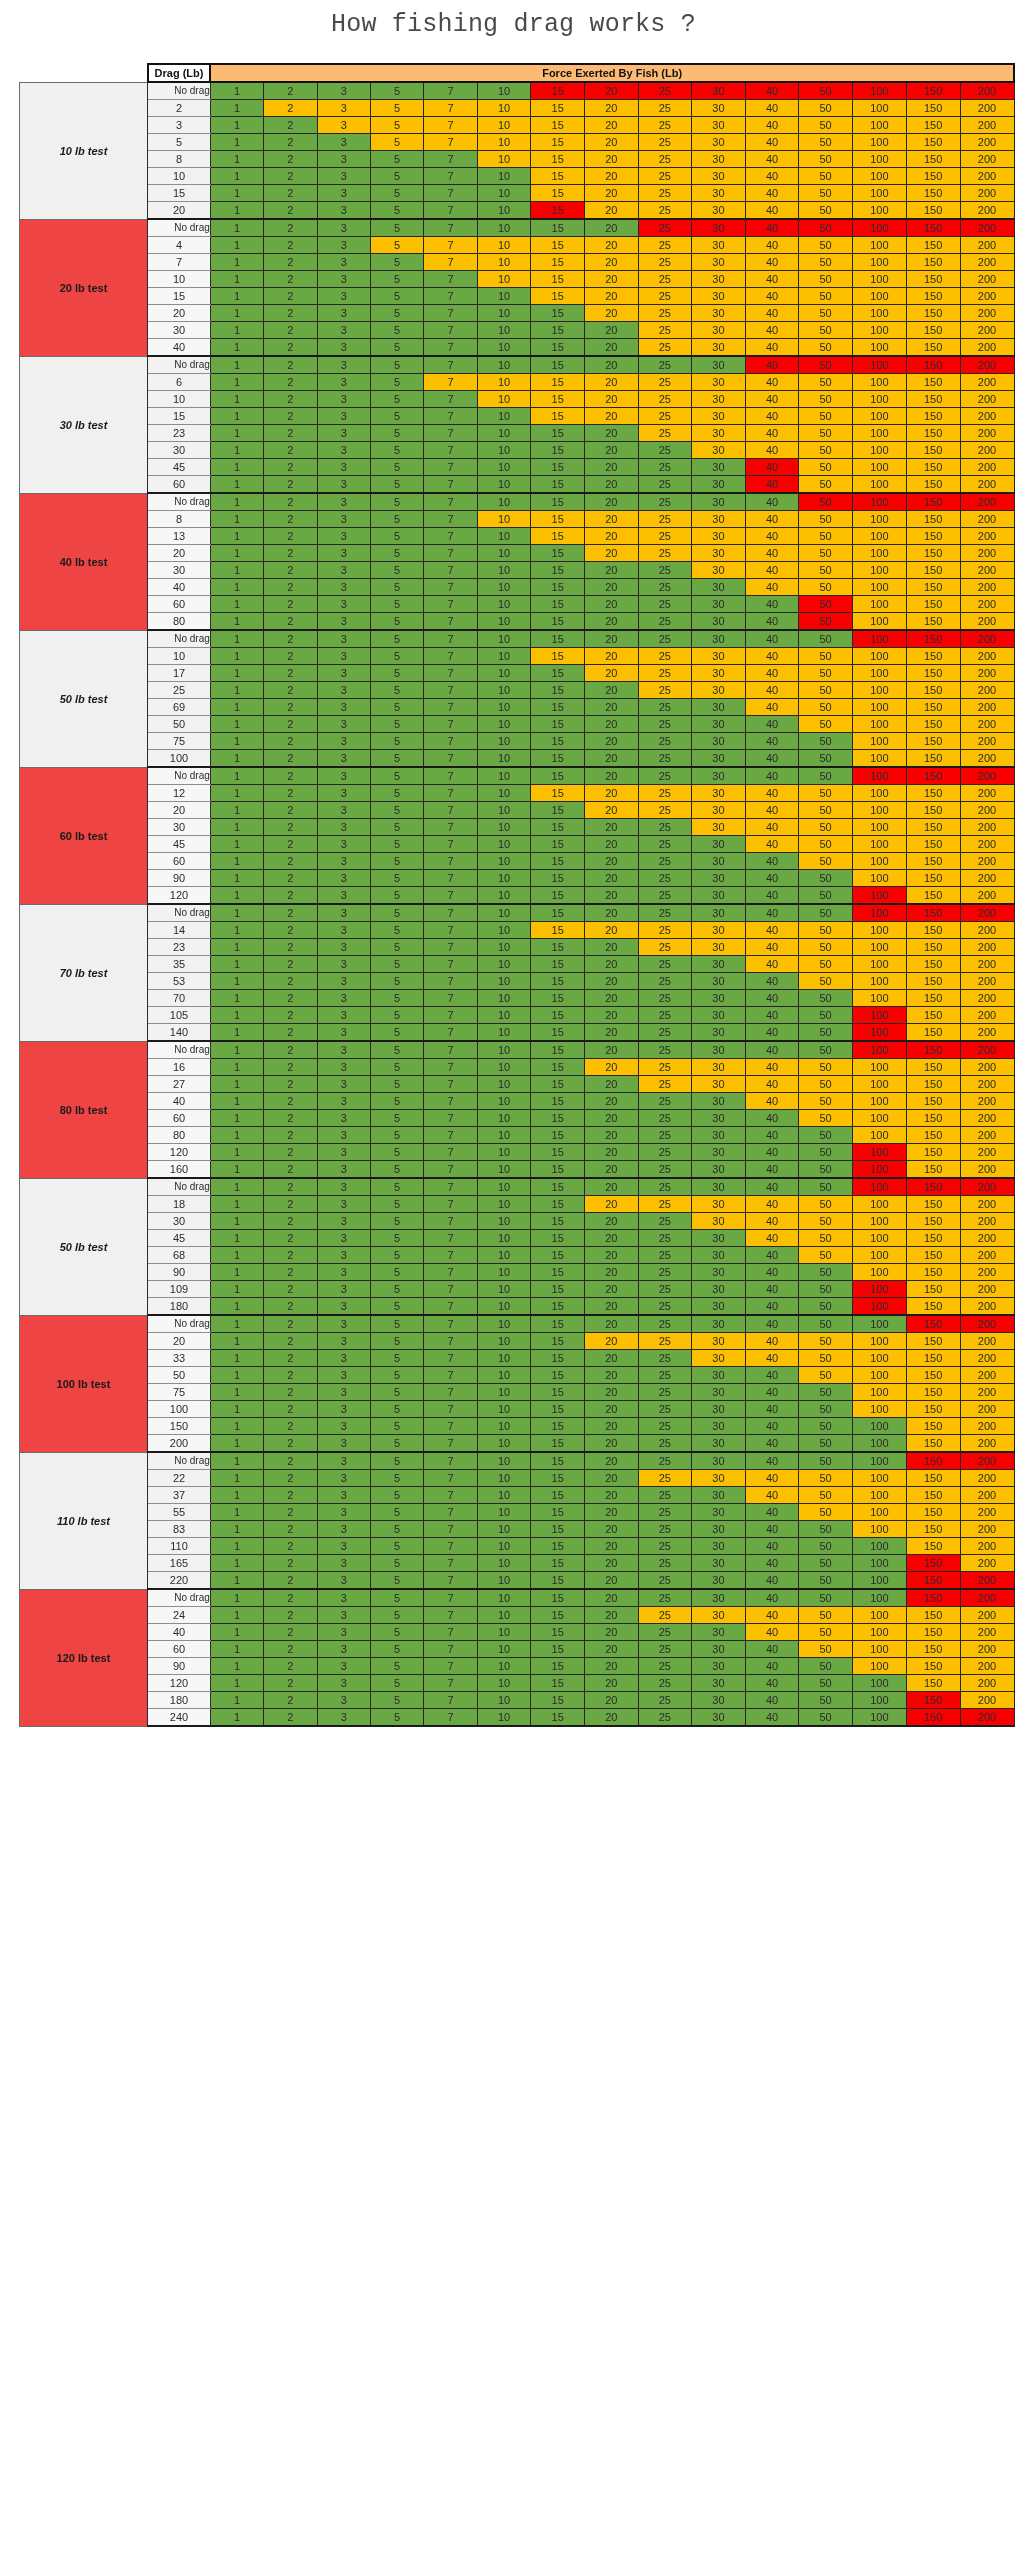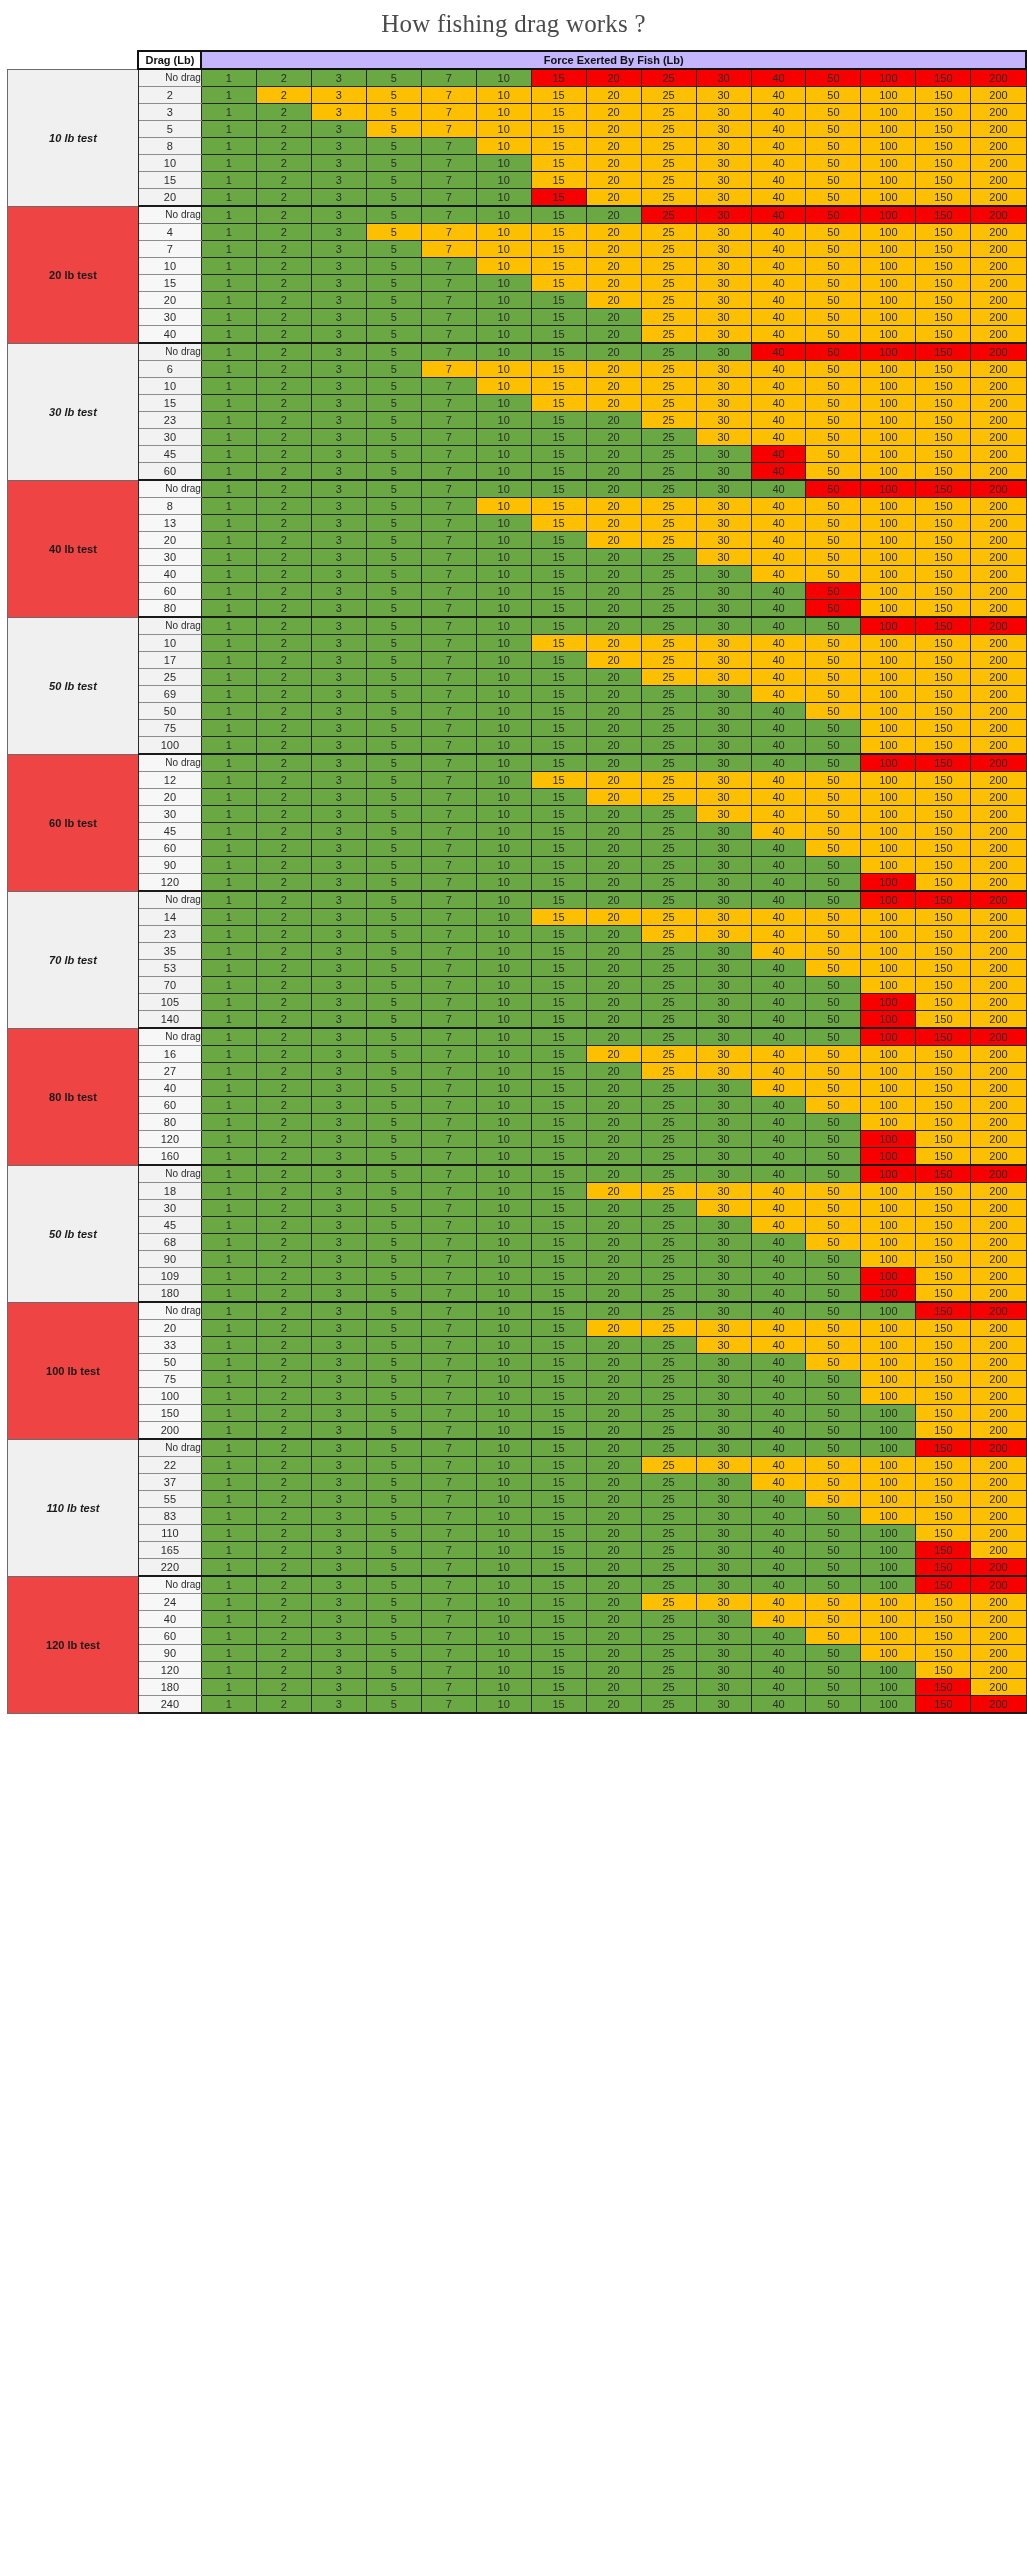--- a/index.html
+++ b/index.html
@@ -17,26 +17,26 @@
   }
   .title{
     text-align:center;
     font-size:25px;
     font-weight:400;
     color:#4a4a4a;
     letter-spacing:.2px;
     padding:10px 0 12px 0;
     margin:0;
     width:1027px;
-    font-family:Liberation Serif, serif;
+    font-family:Liberation Mono, monospace;
   }
   table.grid{
     border-collapse:collapse;
     table-layout:fixed;
-    margin:0;
+    margin:12px;
     border-spacing:0;
     border-radius:17px;
   }
   table.grid td{
     padding:0;
     margin:0;
     font-size:11px;
     font-family:"Liberation Sans", sans-serif;
     text-align:center;
     vertical-align:middle;
@@ -93,21 +93,21 @@
     font-size:13px;
     color:#111;
     border-left:2px solid #111;
     border-right:2px solid #111;
     border-top:2px solid #111;
     border-bottom:2px solid #111;
     height:38px;
     line-height:38px;
   }
   .hdr-force{
-    background:#c4b5fd;
+    background:#fdba74;
     font-weight:bold;
     font-size:13px;
     color:#111;
     border-right:2px solid #111;
     border-top:2px solid #111;
     border-bottom:2px solid #111;
     height:38px;
     line-height:38px;
   }
   .hdr-blank{background:#ffffff;border:none;height:38px;}

